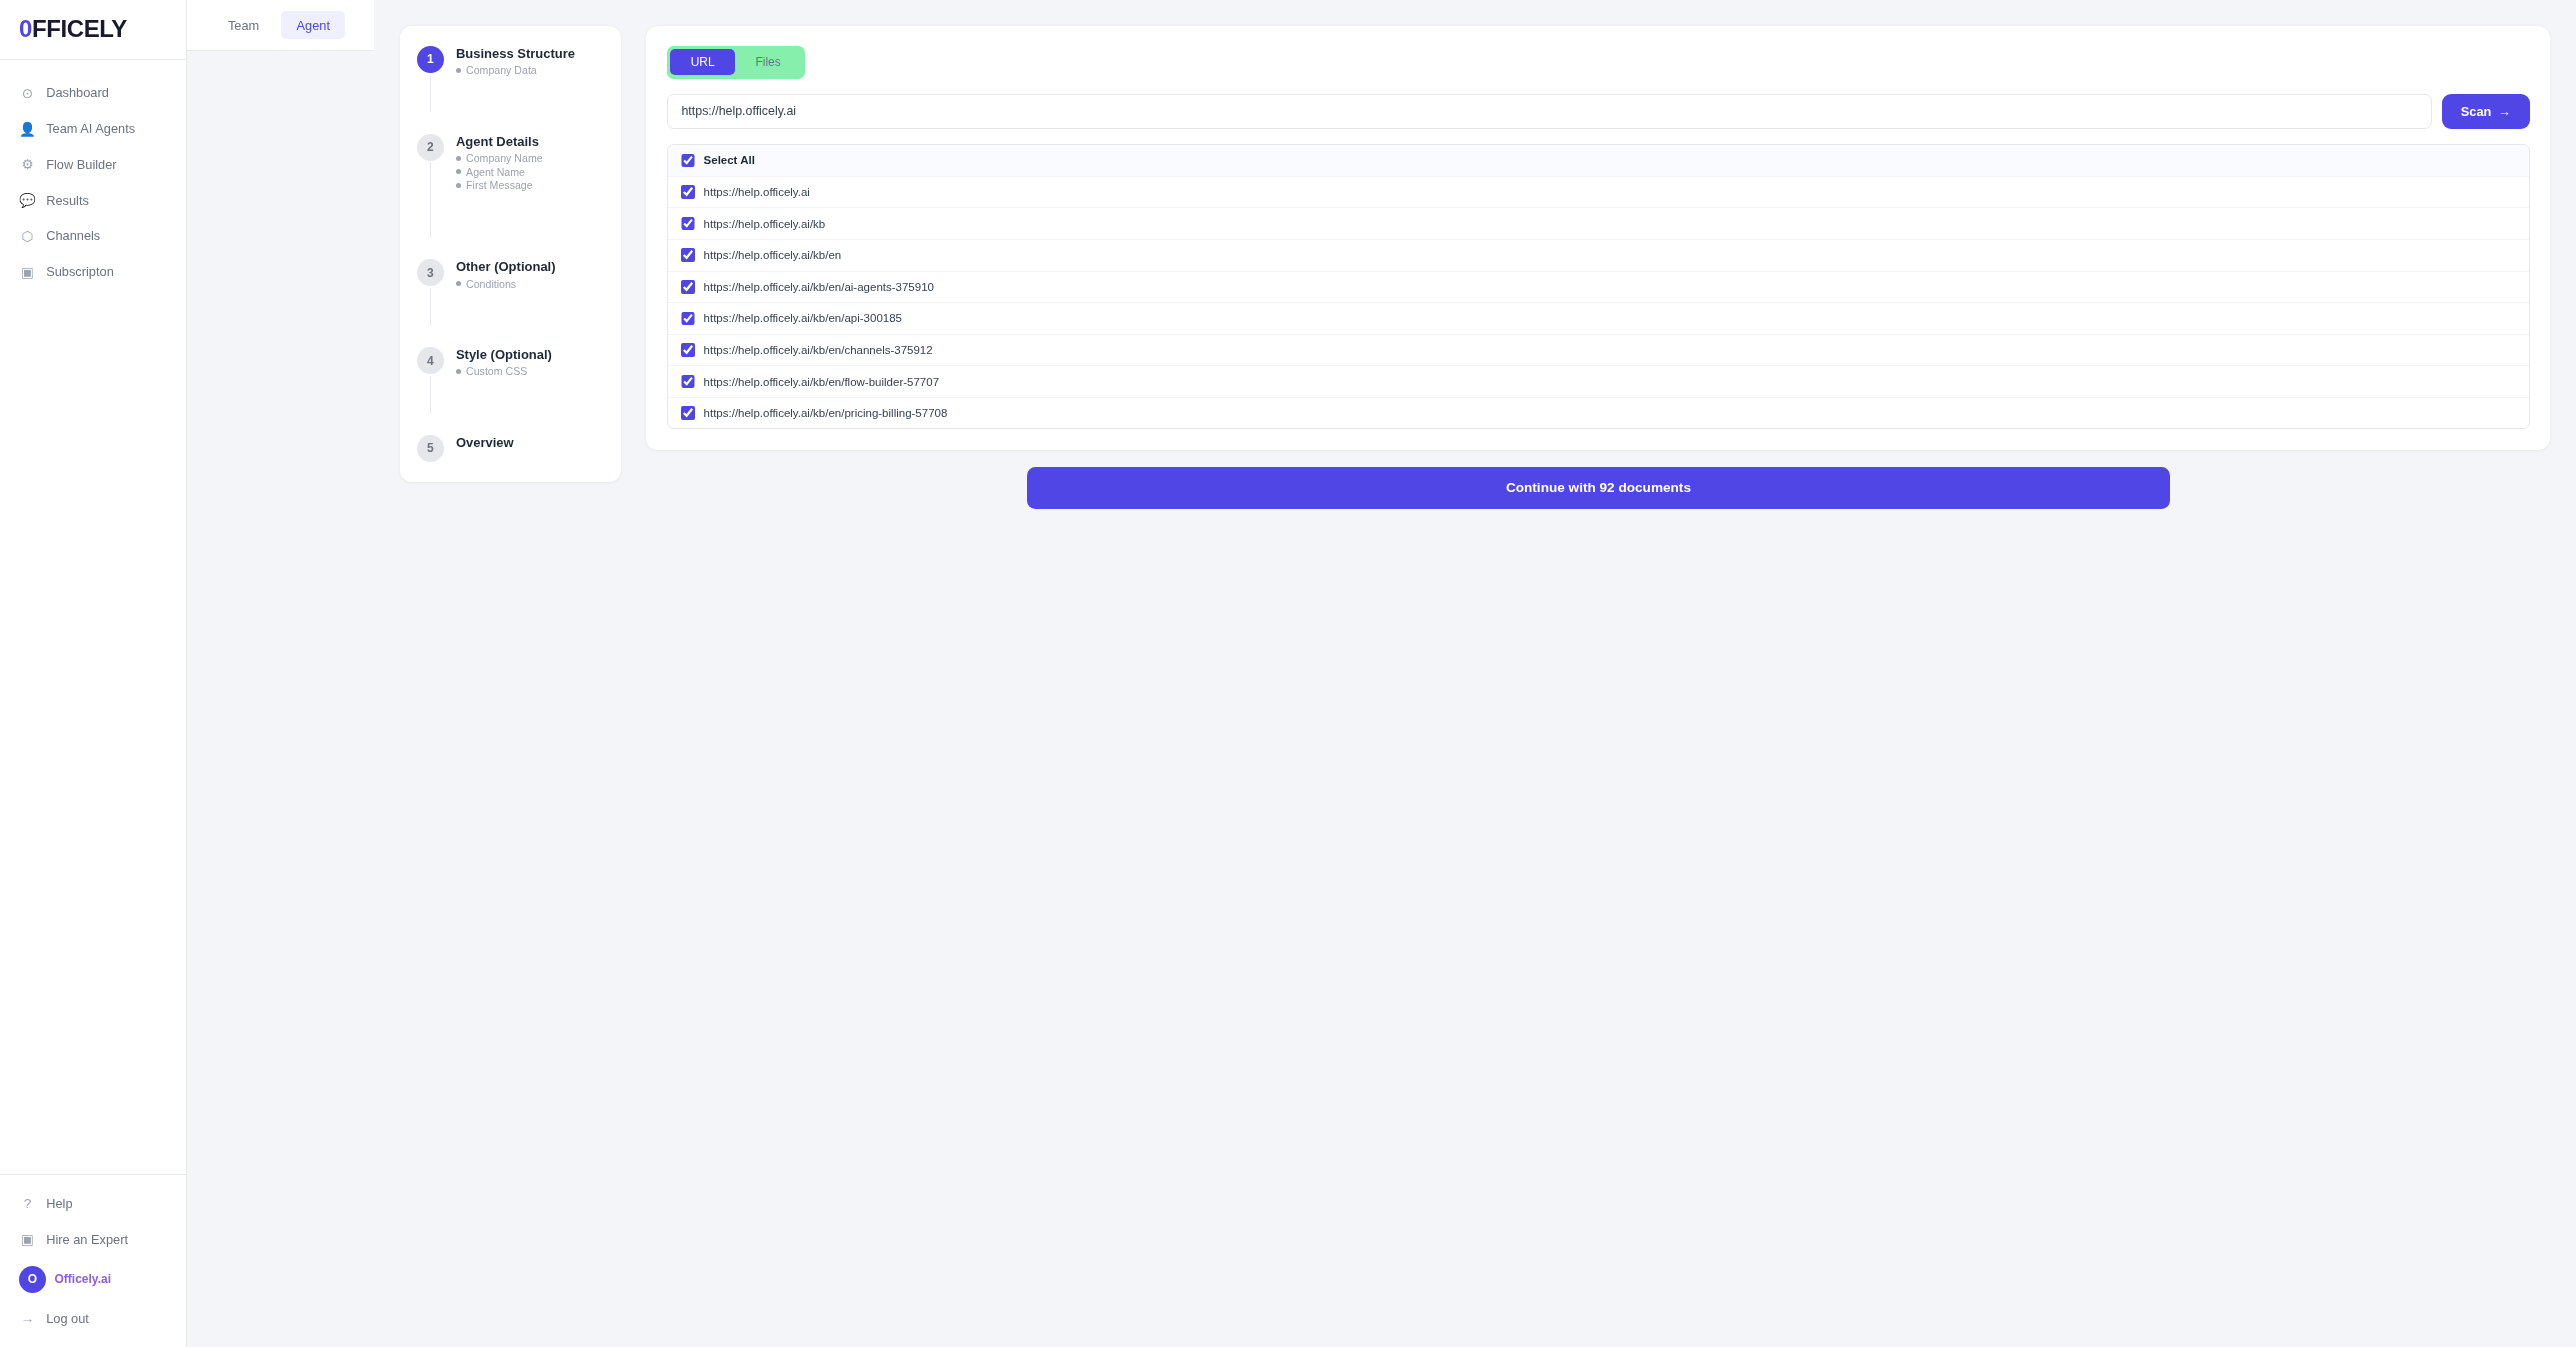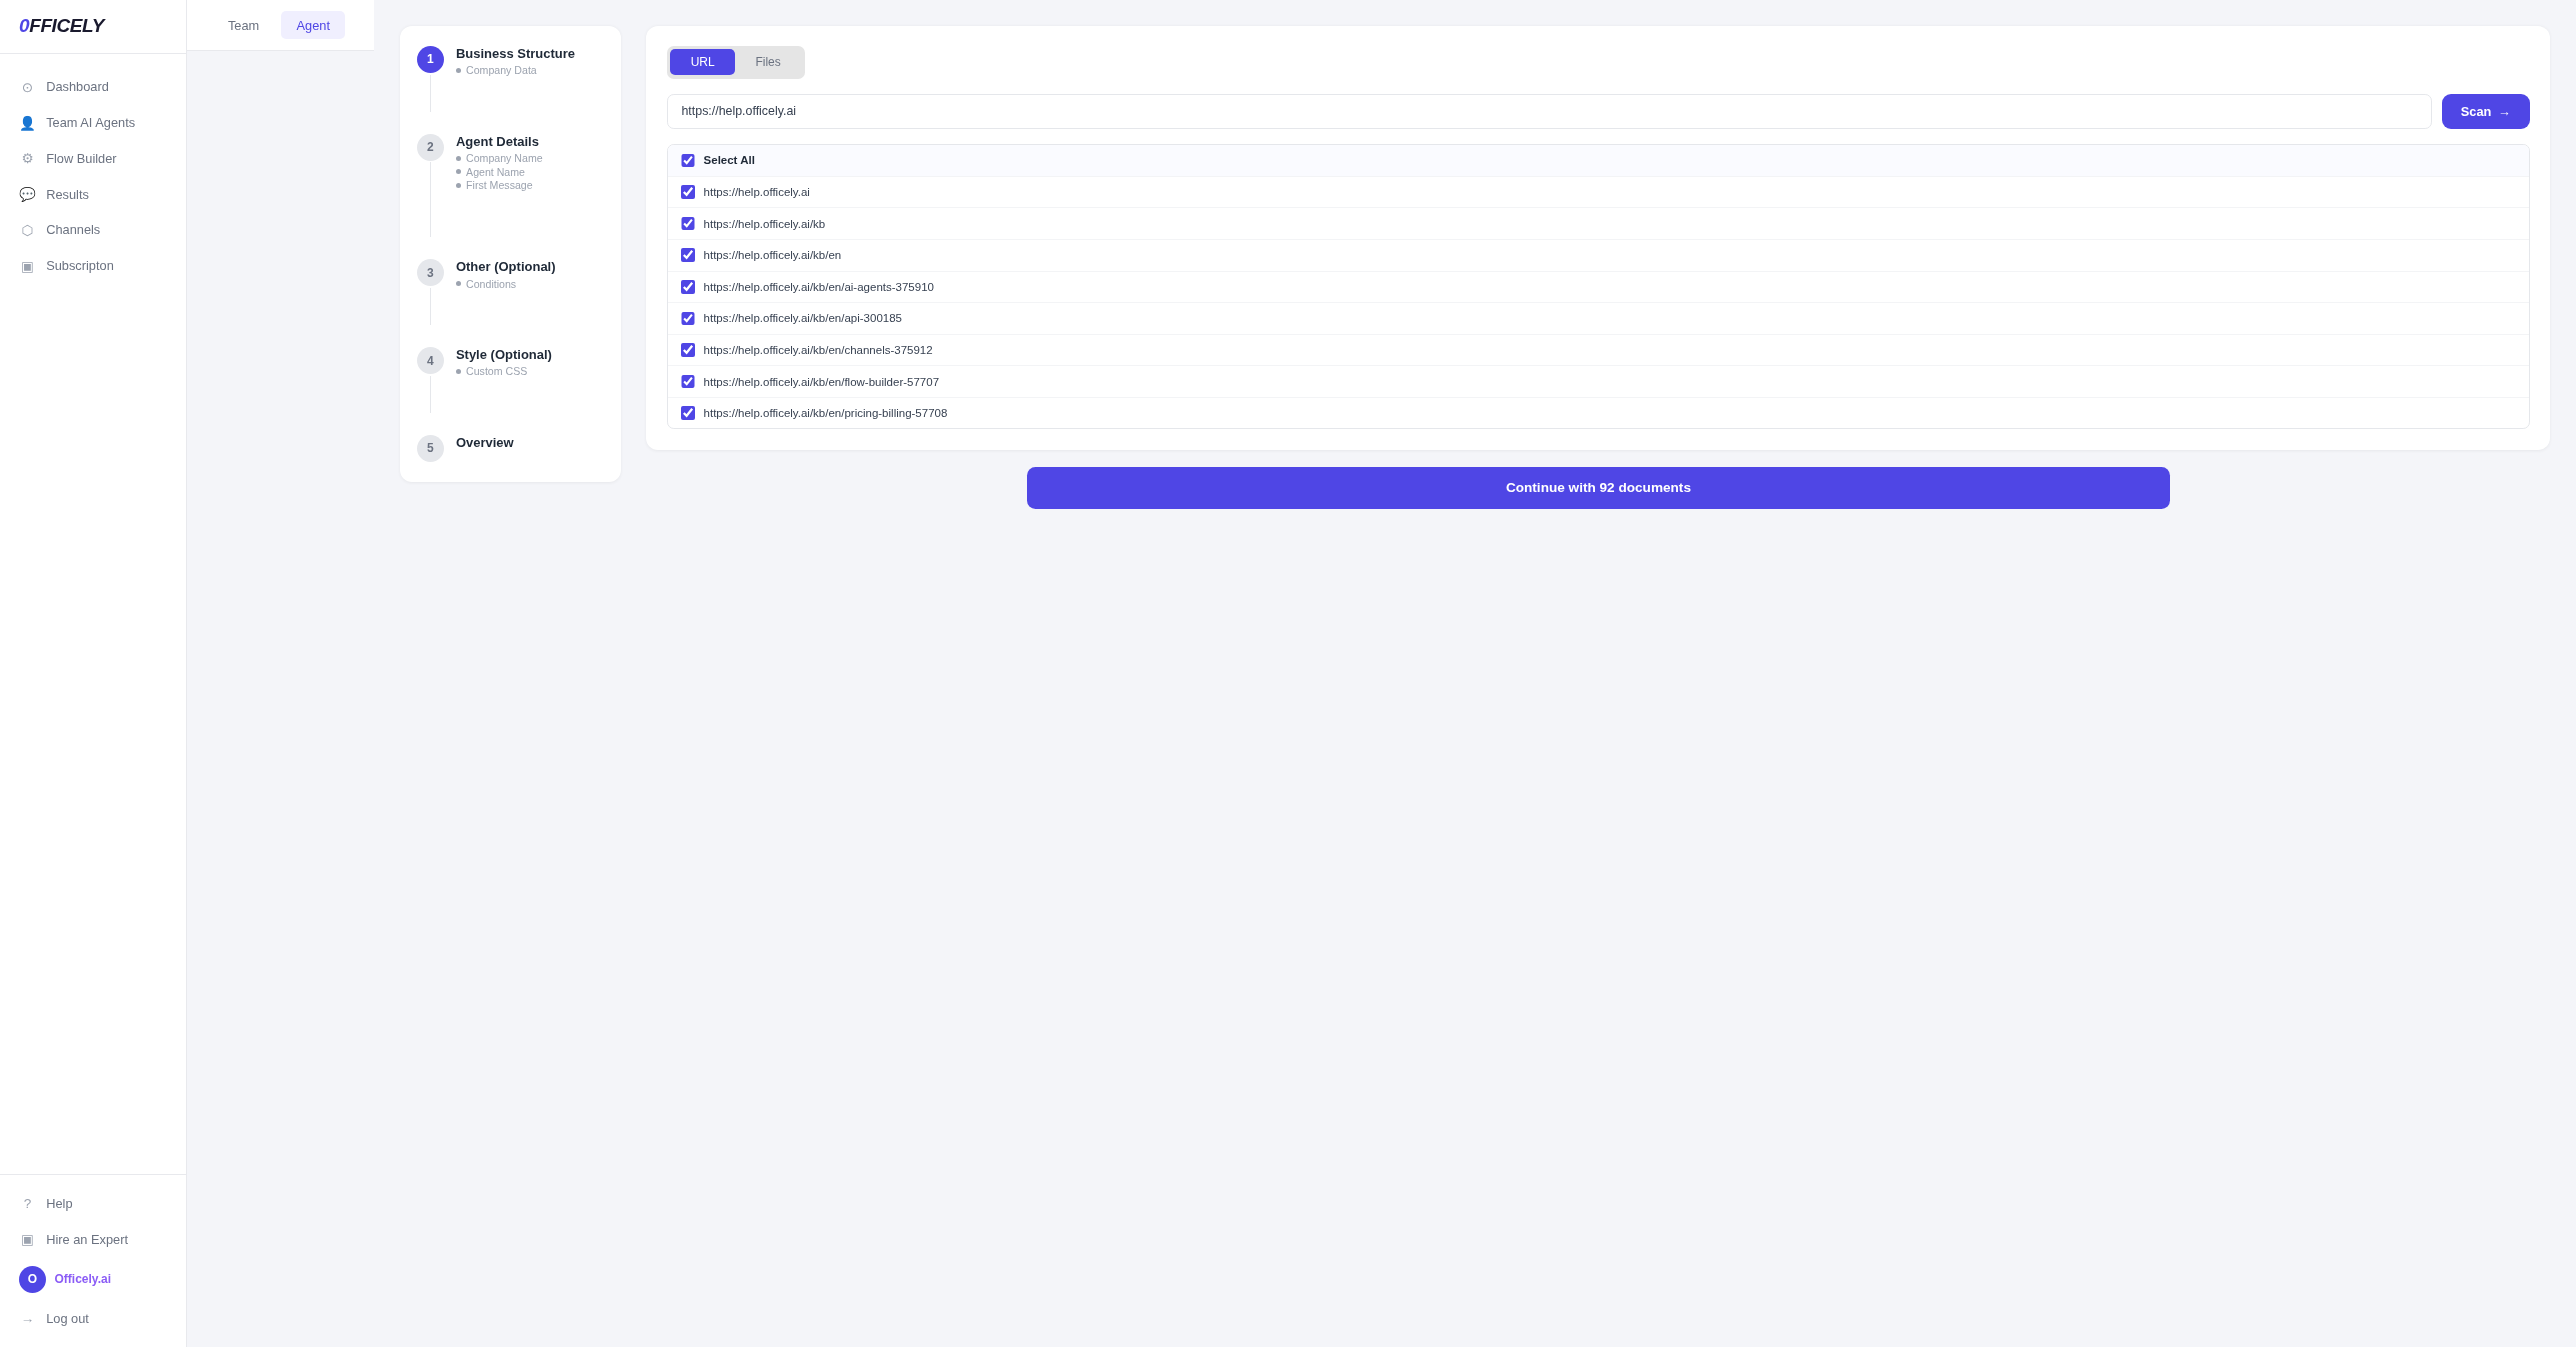--- a/index.html
+++ b/index.html
@@ -16,25 +16,24 @@
       padding: 0;
       height: 100vh;
     }
     .logo-area {
       padding: 15.3px 19px 15.3px 19px;
       border-bottom: 0.9px solid #e8e9ed;
       display: flex;
       align-items: center;
     }
     .logo-text {
-      font-size: 19px;
+      font-size: 24px;
       font-weight: 700;
       color: #1a1a2e;
       letter-spacing: -0.4px;
-      font-style: italic;
     }
     .logo-text span.logo-o {
       color: #4f46e5;
       font-weight: 900;
     }
     .nav-section {
       flex: 1;
       padding: 15.3px 0;
       overflow-y: auto;
     }
@@ -195,21 +194,21 @@
     .url-files-card {
       background: #fff;
       border-radius: 12px;
       padding: 20.4px;
       box-shadow: 0 0.9px 3.4px rgba(0,0,0,0.06);
     }
 
     
     .toggle-group {
       display: flex;
-      background: #e5e5e5;
+      background: #86efac;
       border-radius: 6.8px;
       padding: 3.4px;
       width: fit-content;
       margin-bottom: 15.3px;
     }
     .toggle-btn {
       padding: 6px 20.4px;
       border-radius: 5.1px;
       font-size: 12px;
       font-weight: 500;

